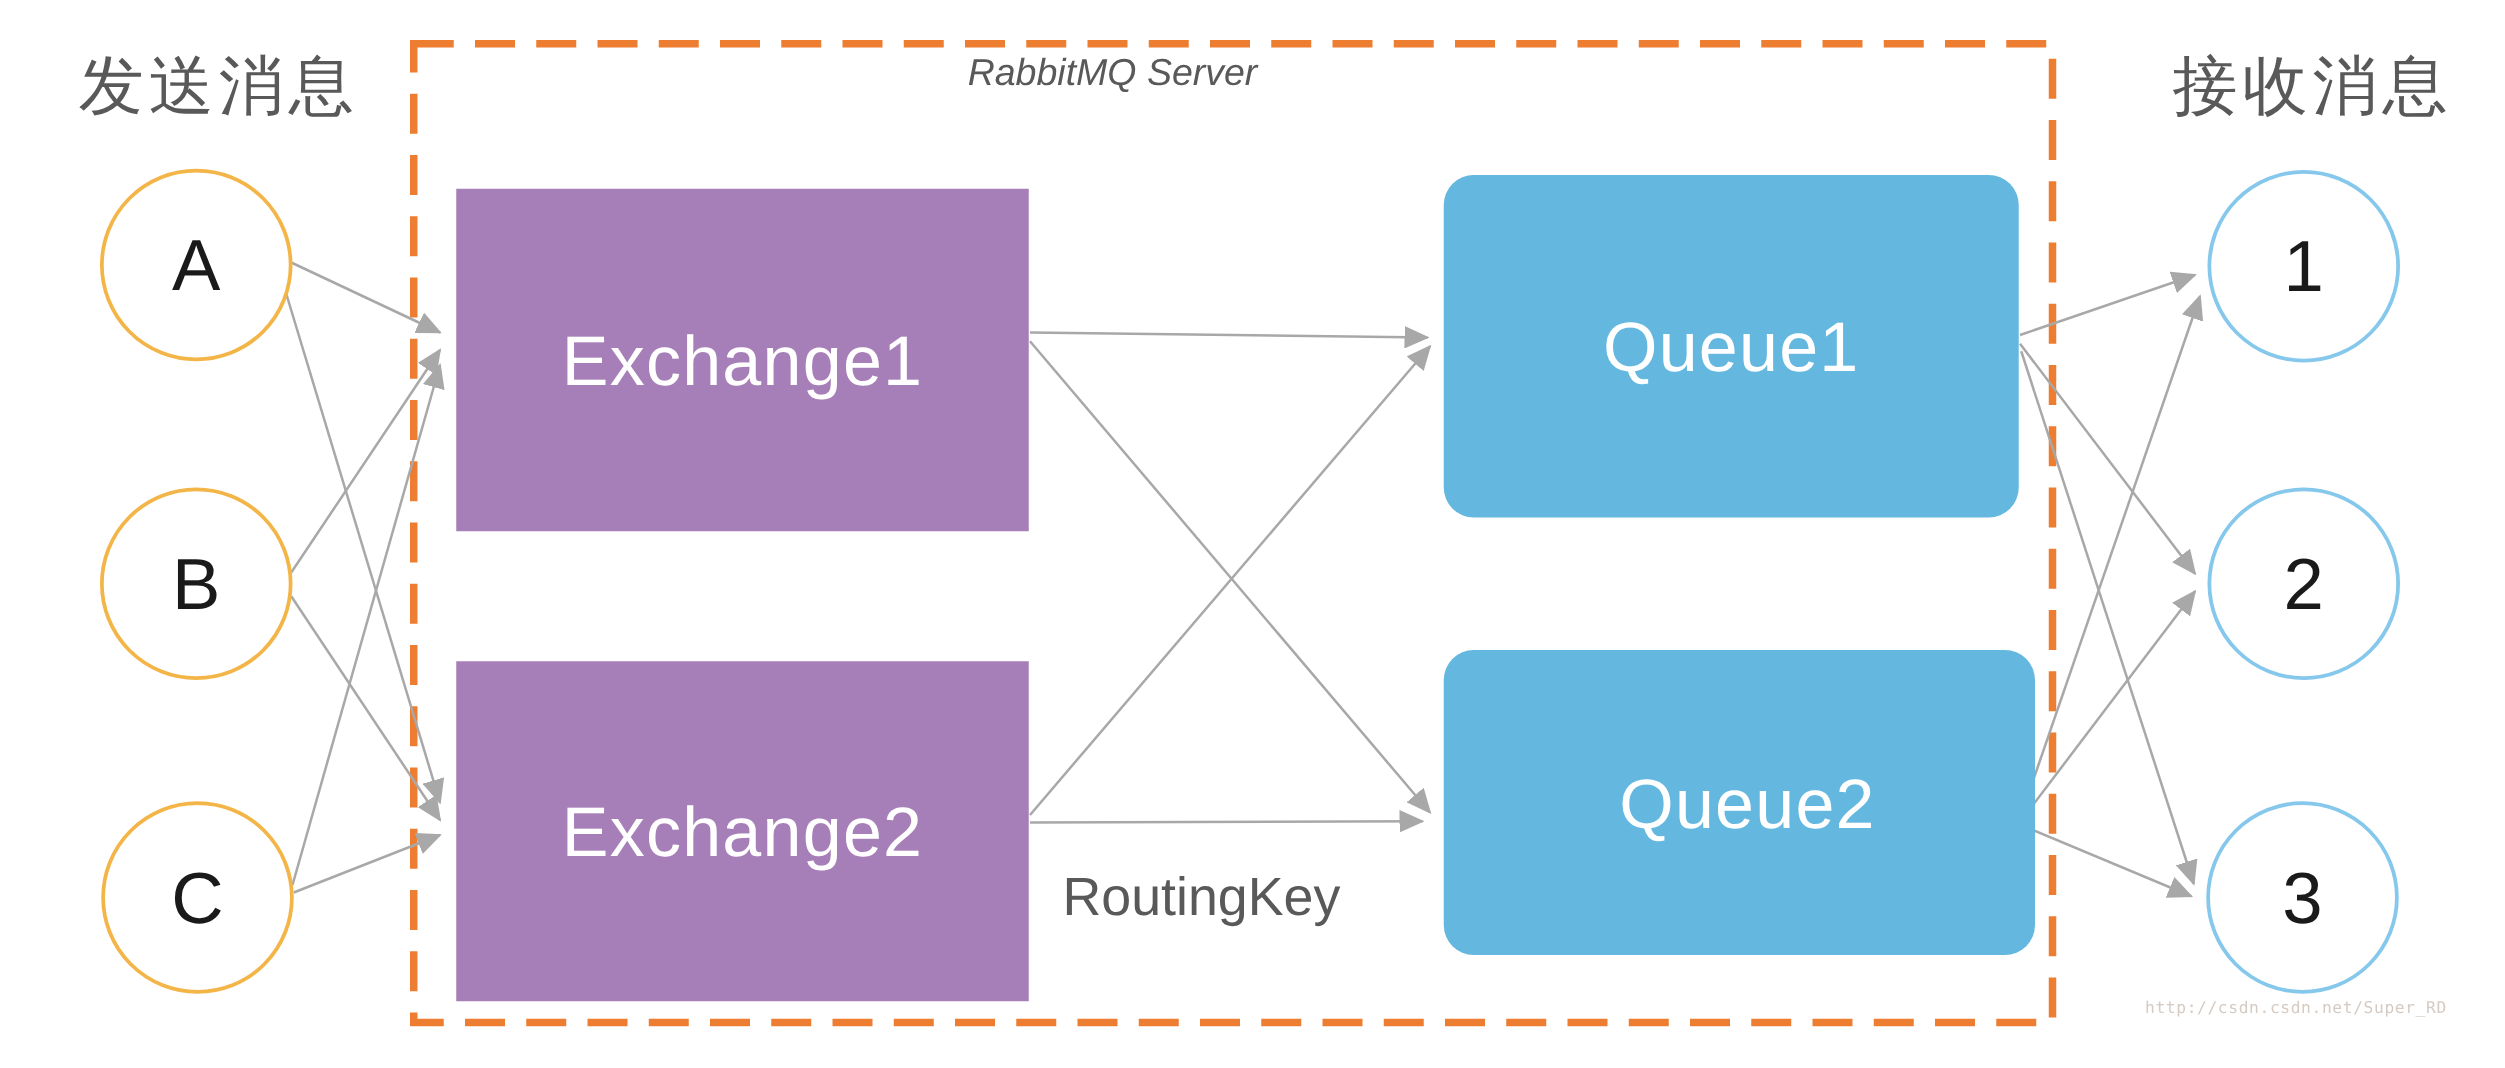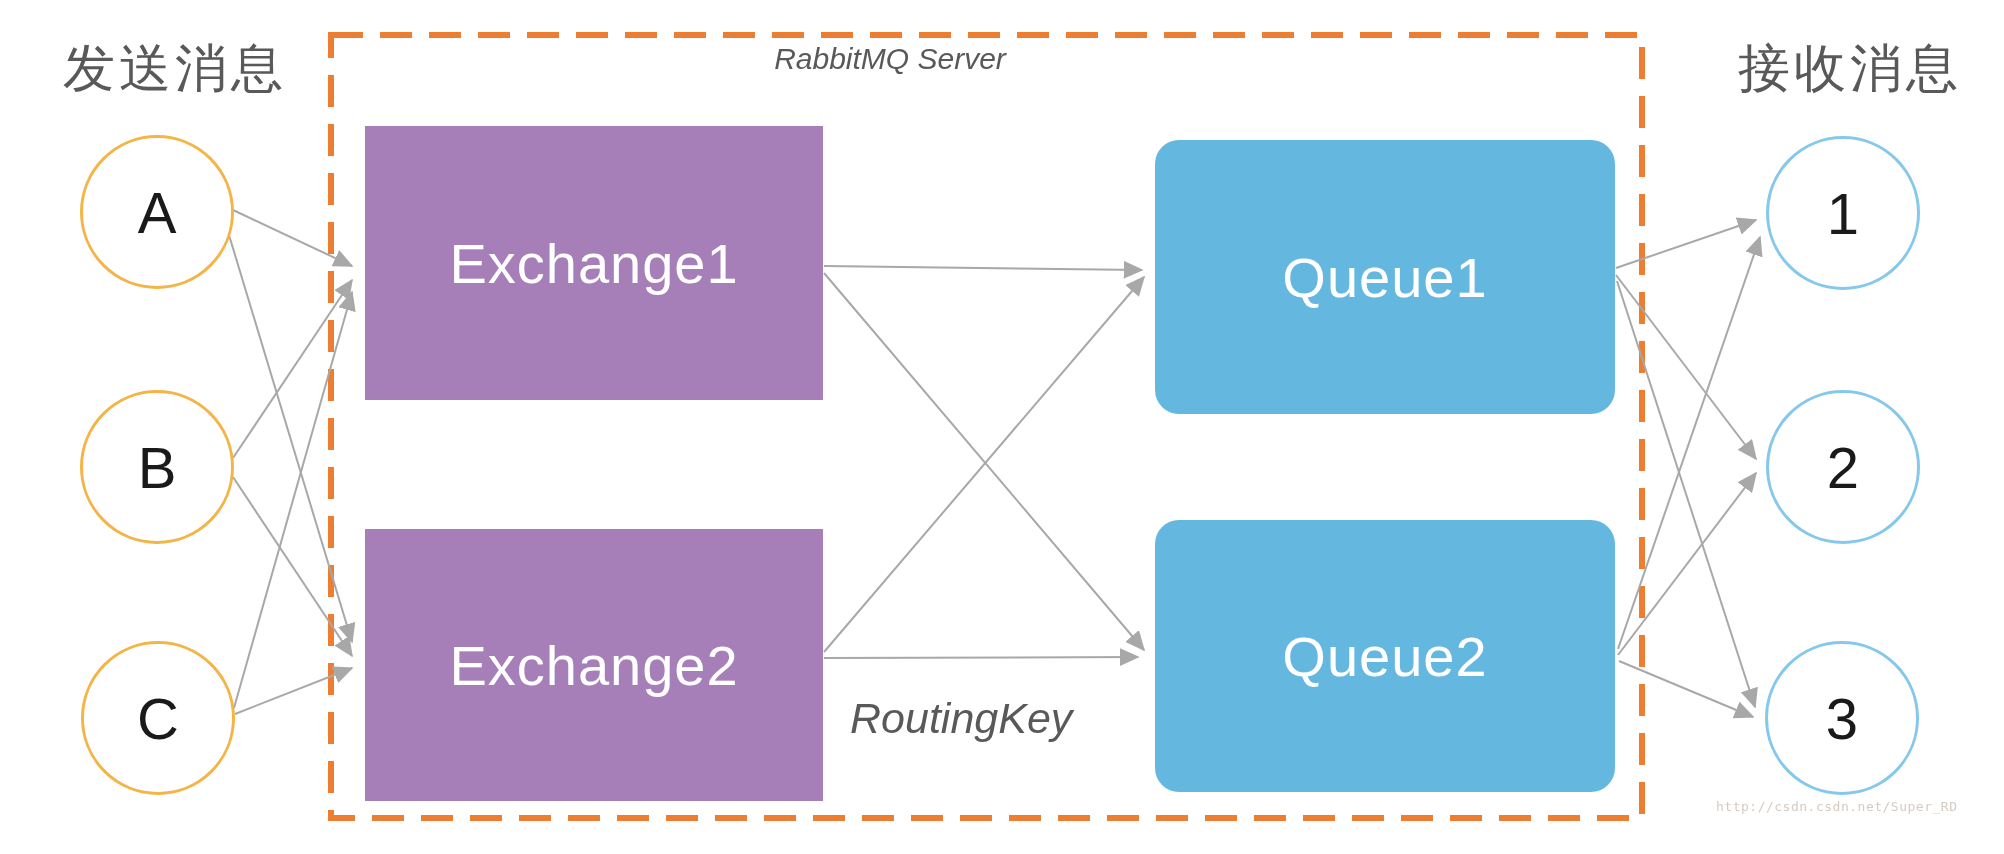--- a/index.html
+++ b/index.html
@@ -76,31 +76,30 @@
     position: absolute;
     display: flex;
     align-items: center;
     justify-content: center;
     font-size: 56px;
     color: var(--box-text, #ffffff);
     letter-spacing: 1px;
   }
   .exchange { background: var(--exchange-fill, #a77fb8); }
   .queue    { background: var(--queue-fill, #64b8e0); border-radius: 24px; }
-  .pos-e1 { left: 365px;  top: 126px; width: 458px; height: 274px; }
+  .pos-e1 { left: 365px;  top: 151px; width: 458px; height: 274px; }
   .pos-e2 { left: 365px;  top: 529px; width: 458px; height: 272px; }
   .pos-q1 { left: 1155px; top: 140px; width: 460px; height: 274px; }
-  .pos-q2 { left: 1155px; top: 520px; width: 460px; height: 272px; }
+  .pos-q2 { left: 1155px; top: 520px; width: 460px; height: 244px; padding-left: 13px; }
   .routing-key {
     position: absolute;
     left: 850px; top: 694px;
     font-size: 43px;
     color: var(--label-text, #595959);
     white-space: nowrap;
-    font-style: italic;
   }
   .watermark {
     position: absolute;
     left: 1716px; top: 799px;
     font-family: "DejaVu Sans Mono", monospace;
     font-size: 13px;
     color: var(--watermark-text, #d5cbc3);
     letter-spacing: 0.5px;
     white-space: nowrap;
   }

